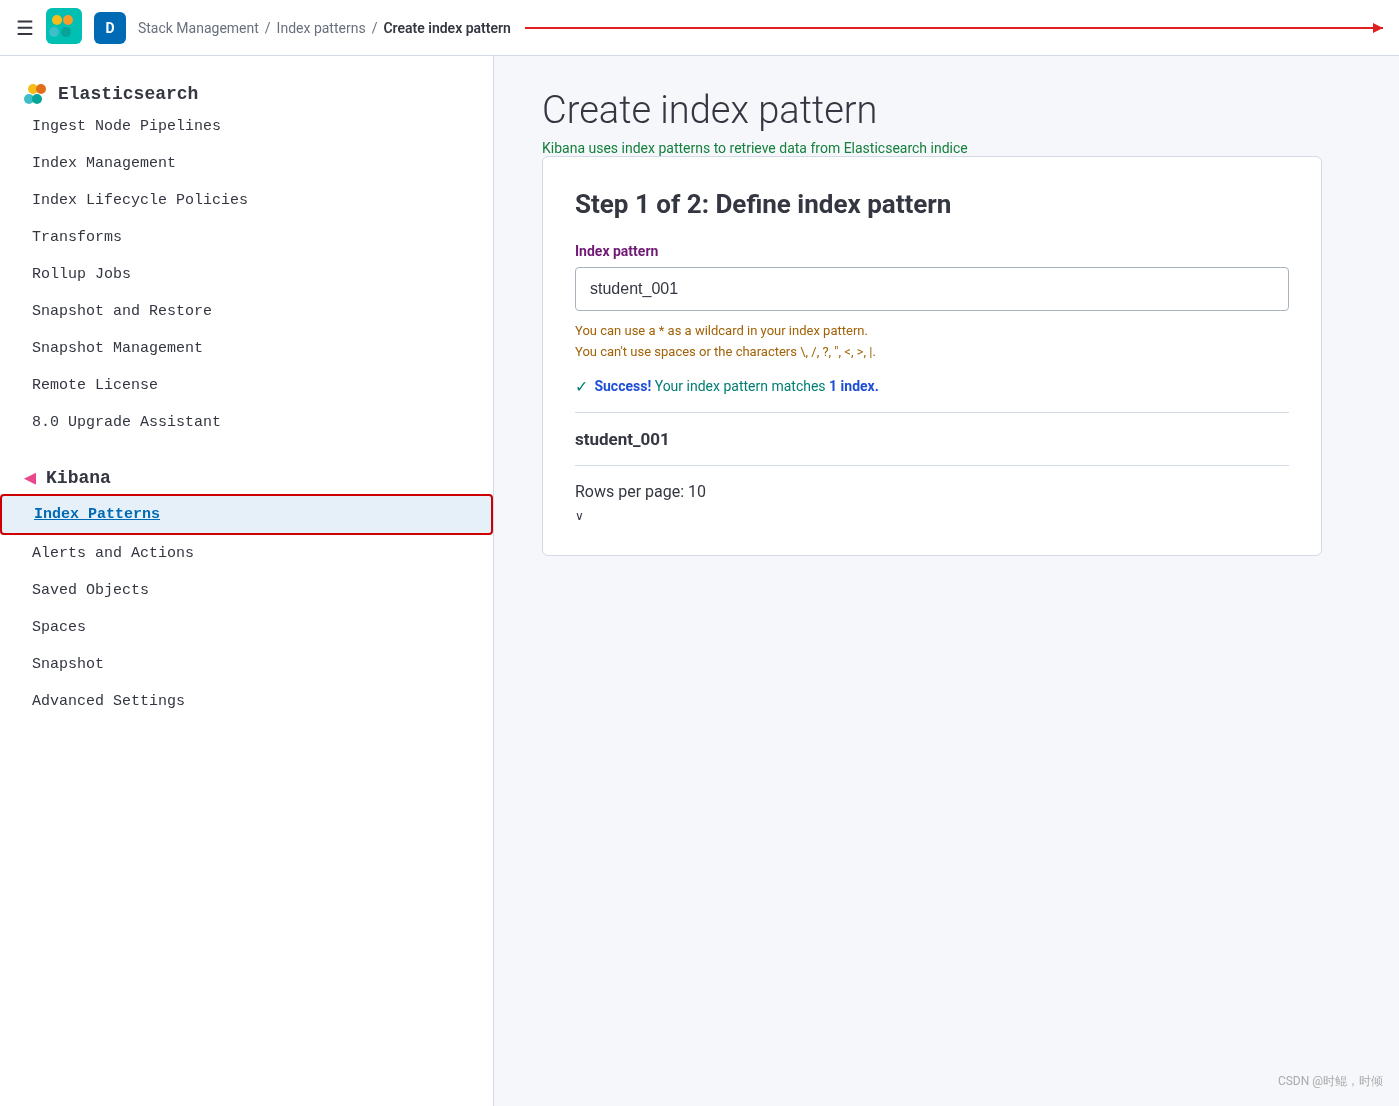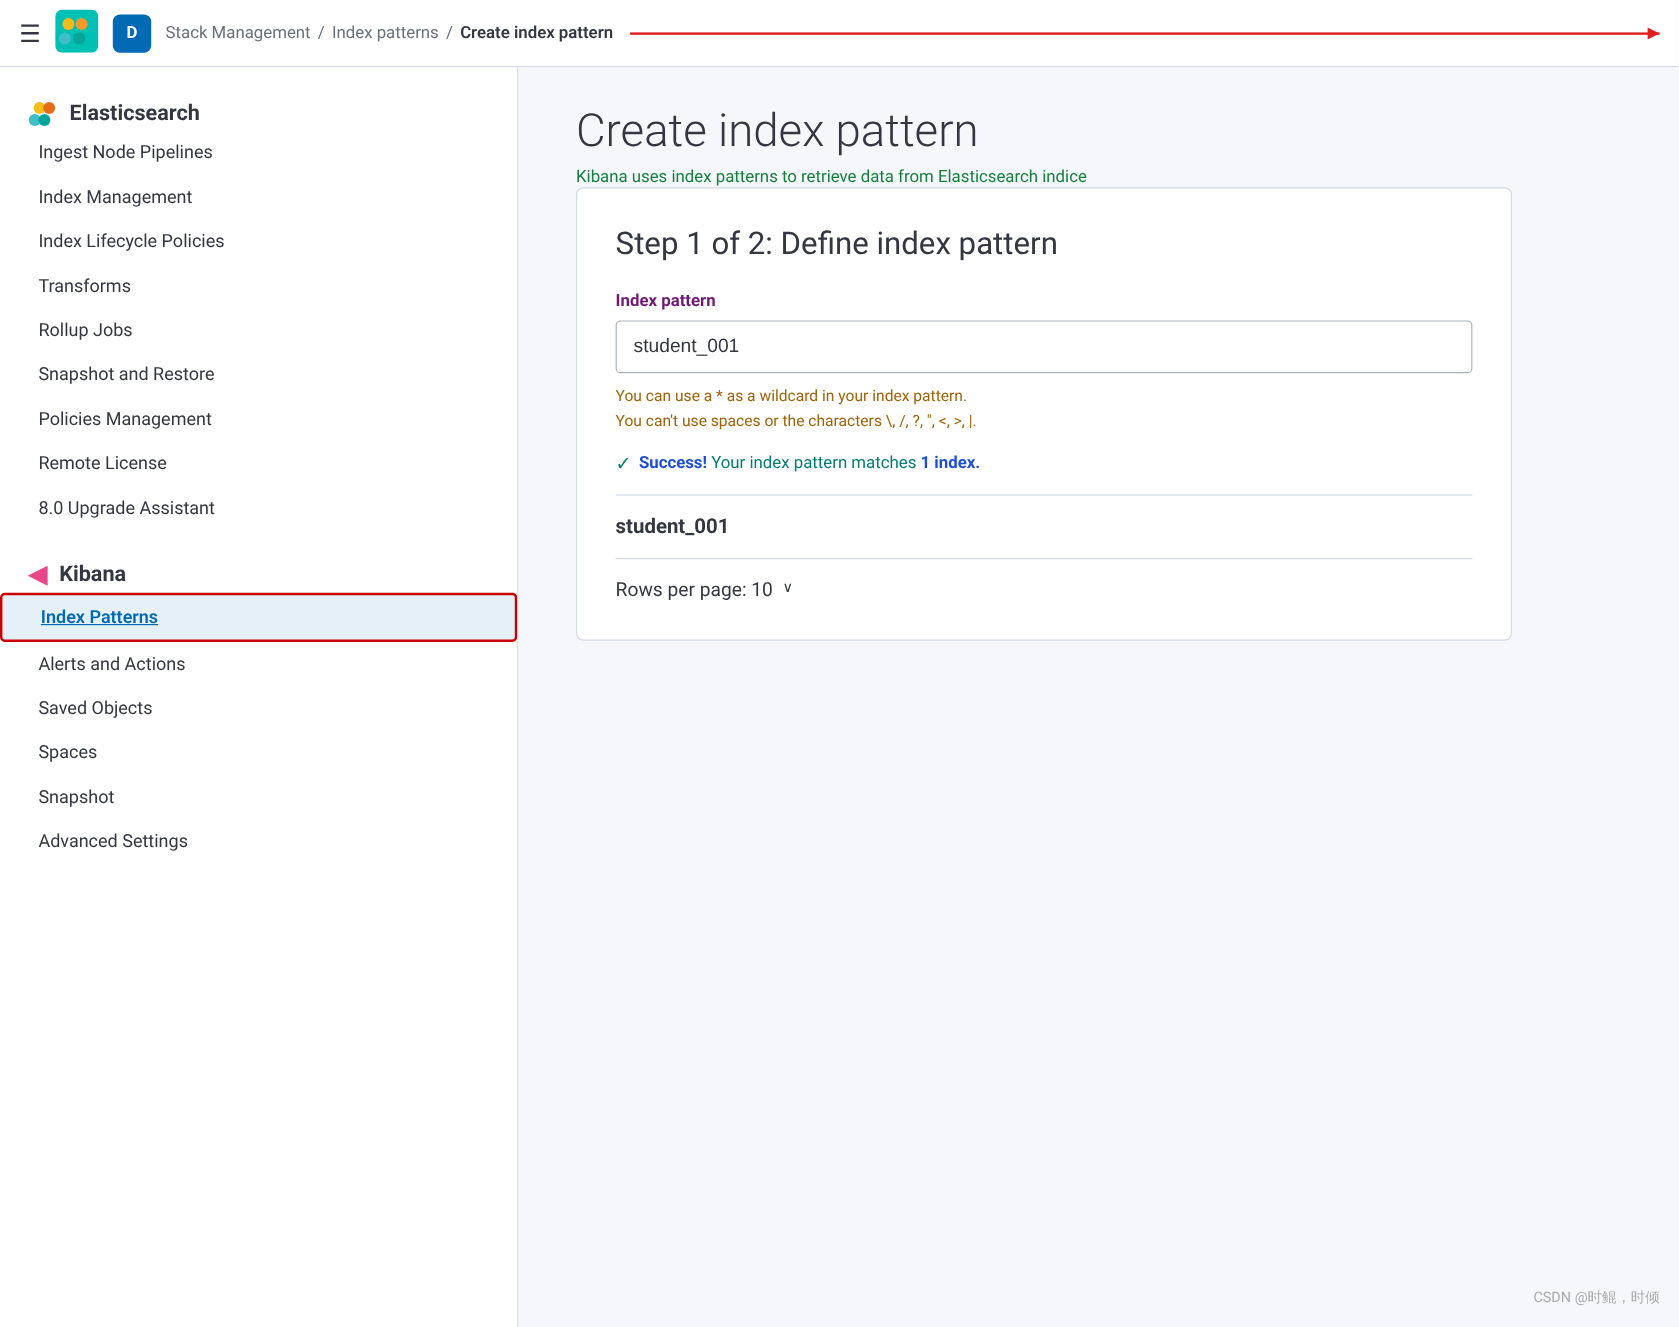--- a/index.html
+++ b/index.html
@@ -26,22 +26,22 @@
       content: ''; position: absolute; right: 0; top: -4px;
       border-left: 10px solid #e02020; border-top: 5px solid transparent;
       border-bottom: 5px solid transparent;
     }
 
     
     .main-layout { display: flex; flex: 1; overflow: hidden; }
 
     
     .sidebar {
-      width: 432px; background: #fff; border-right: 1px solid #d3dae6;
-      overflow-y: auto; padding: 20px 0; flex-shrink: 0;
+      width: 494px; background: #fff; border-right: 1px solid #d3dae6;
+      overflow-y: auto; padding: 20px 0; flex-shrink: 0; font-family: Liberation Mono, monospace;
     }
     .sidebar-section { margin-bottom: 16px; }
     .sidebar-section-header {
       display: flex; align-items: center; gap: 10px; padding: 8px 24px 4px;
       font-size: 18px; font-weight: 700; color: #343741;
     }
     .sidebar-item {
       padding: 8px 24px 8px 32px; font-size: 15px; color: #343741;
       cursor: pointer; line-height: 1.4;
     }
@@ -65,21 +65,21 @@
     .content-area { flex: 1; overflow-y: auto; padding: 32px 48px; background: #f5f7fa; }
 
     .page-title { font-size: 38px; color: #343741; font-weight: 300; margin-bottom: 8px; }
     .page-subtitle { font-size: 14px; color: #15803d; }
 
     
     .step-card {
       background: #fff; border: 1px solid #d3dae6; border-radius: 6px;
       padding: 32px; max-width: 780px;
     }
-    .step-title { font-size: 26px; font-weight: 400; color: #343741; margin-bottom: 24px; }
+    .step-title { font-size: 26px; font-weight: 700; color: #343741; margin-bottom: 24px; }
 
     .field-label { font-size: 14px; font-weight: 700; color: #701a75; margin-bottom: 8px; }
     .index-input {
       width: 100%; padding: 12px 14px; font-size: 16px; color: #343741;
       border: 1px solid #a9b3bd; border-radius: 4px; outline: none;
       margin-bottom: 10px;
     }
 
     .hint-text { font-size: 13px; color: #a16207; line-height: 1.6; margin-bottom: 14px; }
 
@@ -89,21 +89,21 @@
     }
     .success-checkmark { font-size: 16px; color: #017D73; }
     .success-bold { font-weight: 700; color: #1d4ed8; }
 
     .divider { border: none; border-top: 1px solid #d3dae6; margin: 12px 0 16px; }
 
     .index-result { font-size: 17px; font-weight: 700; color: #343741; margin-bottom: 16px; }
 
     .rows-per-page {
       display: flex; gap: 8px;
-      font-size: 16px; color: #343741; cursor: pointer;
+      font-size: 16px; color: #343741; cursor: pointer; flex-direction: column;
     }
     .chevron-down { font-size: 12px; color: #343741; }
 
     
     .footer-attr {
       position: fixed; bottom: 16px; right: 16px;
       font-size: 12px; color: #aaa;
     }
   </style>
 </head>
@@ -149,21 +149,21 @@
           </div>
         </div>
         <span>Elasticsearch</span>
       </div>
       <div class="sidebar-item">Ingest Node Pipelines</div>
       <div class="sidebar-item">Index Management</div>
       <div class="sidebar-item">Index Lifecycle Policies</div>
       <div class="sidebar-item">Transforms</div>
       <div class="sidebar-item">Rollup Jobs</div>
       <div class="sidebar-item">Snapshot and Restore</div>
-      <div class="sidebar-item">Policies Management</div>
+      <div class="sidebar-item">Snapshot Management</div>
       <div class="sidebar-item">Remote License</div>
       <div class="sidebar-item">8.0 Upgrade Assistant</div>
     </div>
 
     <div class="sidebar-section">
       <div class="sidebar-section-header">
         <span class="kibana-icon">◀</span>
         <span>Kibana</span>
       </div>
       <div class="sidebar-item active">Index Patterns</div>

